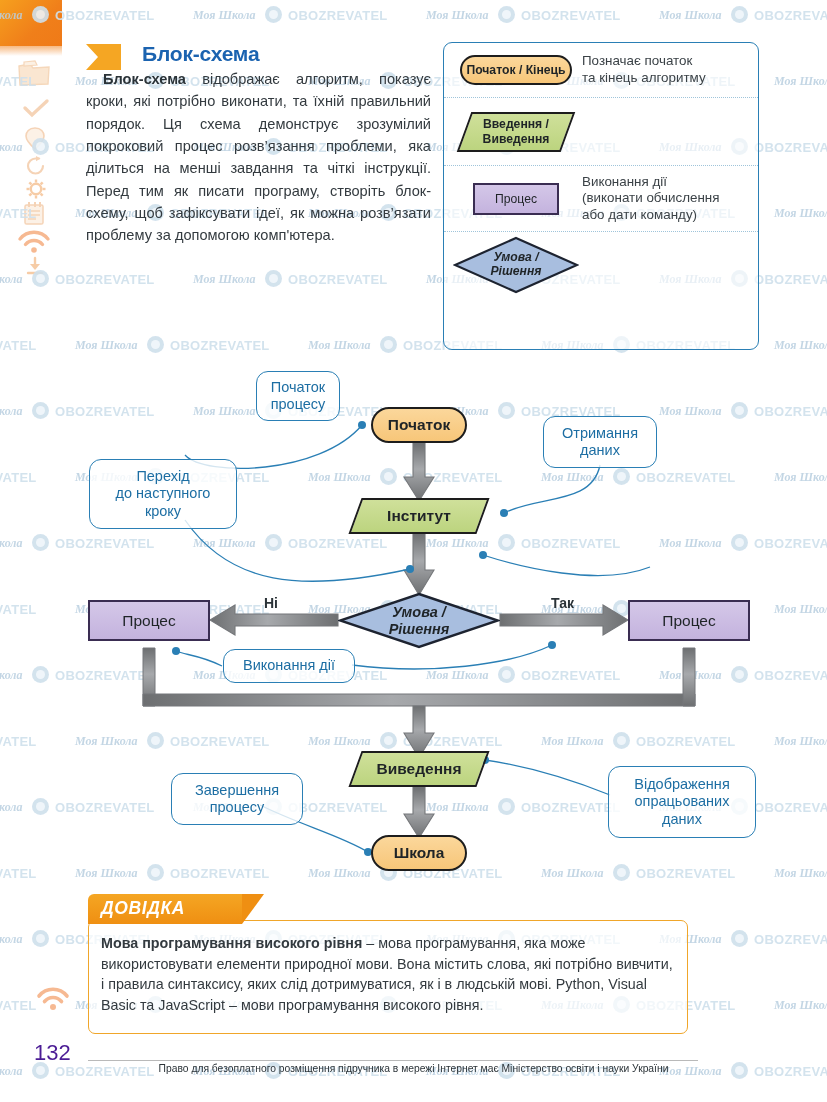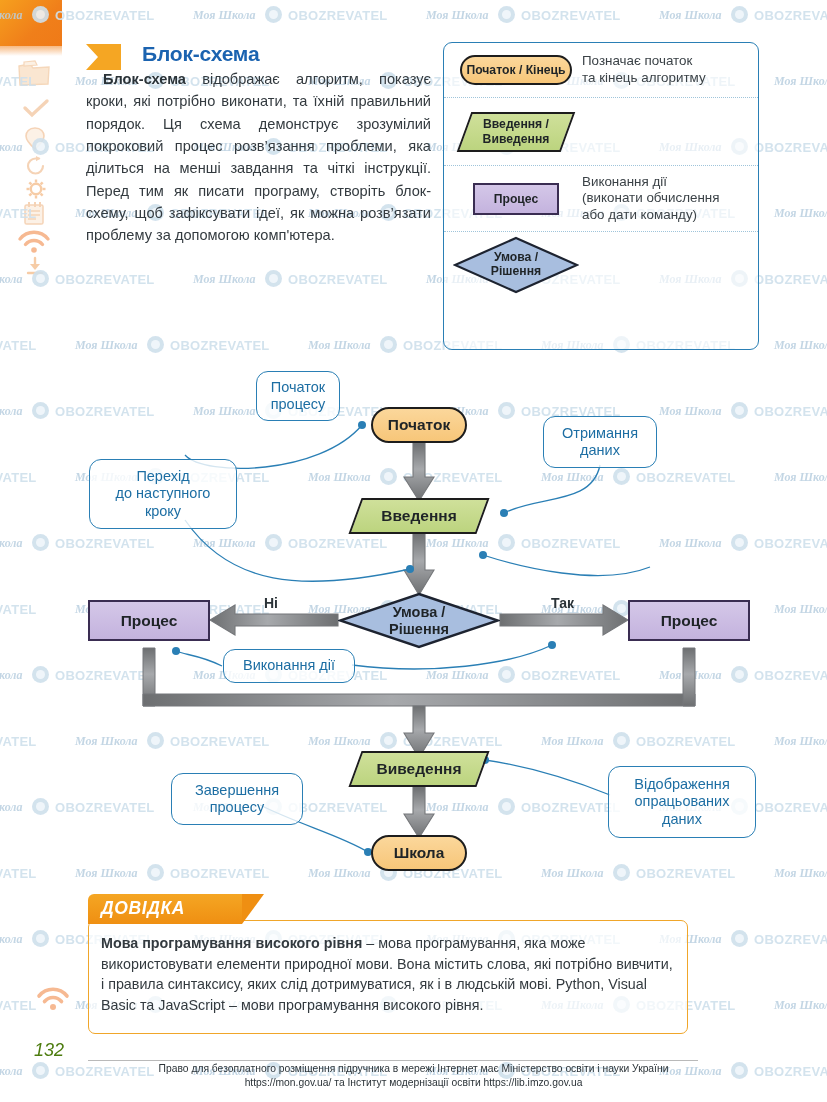--- a/index.html
+++ b/index.html
@@ -18,21 +18,21 @@
       background:#cfe0ec;opacity:.9;}
   .wmc:after{content:"";position:absolute;left:4px;top:4px;width:9px;height:9px;
       border-radius:50%;background:#eef5fa;}
 
   
   #leftcorner{position:absolute;left:0;top:0;width:62px;height:46px;
     background:linear-gradient(135deg,#f6a01e 0%,#f07f1a 60%,#ef7a18 100%);z-index:2;}
   #leftcorner:after{content:"";position:absolute;left:0;top:46px;width:62px;height:10px;
     background:linear-gradient(180deg,rgba(240,127,26,.55),rgba(240,127,26,0));}
   .mico{position:absolute;z-index:2;opacity:.55;}
-  #pageno{position:absolute;left:34px;top:1040px;font-size:18px;color:#4d7c0f;z-index:3;font-style:italic;}
+  #pageno{position:absolute;left:34px;top:1040px;font-size:22px;color:#4c1d95;z-index:3;}
 
   
   #flagmark{position:absolute;left:85px;top:42px;width:46px;height:30px;z-index:4;}
   #heading{position:absolute;left:142px;top:42px;z-index:6;
     font-size:21px;font-weight:700;color:#1b63b0;letter-spacing:-.2px;}
 
   
   #bodytext{position:absolute;left:86px;top:68px;width:345px;z-index:6;
     font-size:14.6px;line-height:1.53;color:#333a3f;text-align:justify;}
   #bodytext p{margin:0;}
@@ -56,23 +56,23 @@
     font-weight:700;color:#1f2427;box-sizing:border-box;}
   .sh-io{position:relative;display:flex;align-items:center;justify-content:center;
     font-weight:700;color:#1f2427;box-sizing:border-box;}
   .sh-io .iob{position:absolute;inset:0;background:linear-gradient(180deg,#cfe09a,#bcd47f);
     border:2px solid #1d1d1d;
     transform:skewX(-20deg);}
   .sh-io span{position:relative;z-index:2;}
   .sh-proc{border:2px solid #3a2d52;
     background:linear-gradient(180deg,#d4c7e8,#c4b3de);
     display:flex;align-items:center;justify-content:center;
-    font-weight:700;color:#1f2427;box-sizing:border-box;}
+    font-weight:400;color:#1f2427;box-sizing:border-box;}
   .sh-dec{position:relative;display:flex;align-items:center;justify-content:center;
-    font-weight:700;color:#1f2427;text-align:center;line-height:1.12;box-sizing:border-box;}
+    font-weight:700;color:#1f2427;text-align:center;line-height:1.12;box-sizing:border-box;font-style:italic;}
   .sh-dec .db{position:absolute;inset:0;}
   .sh-dec span{position:relative;z-index:2;}
 
   
   #flow{position:absolute;left:0;top:355px;width:827px;height:540px;z-index:6;}
   #flowsvg{position:absolute;left:0;top:0;}
   .node{position:absolute;z-index:3;}
   
   .bub{position:absolute;z-index:4;box-sizing:border-box;
     border:1.3px solid #2a7fb5;border-radius:12px;background:rgba(255,255,255,.80);
@@ -285,21 +285,21 @@
       <circle cx="552" cy="290" r="4"></circle>
       <circle cx="368" cy="497" r="4"></circle>
       <circle cx="485" cy="405" r="4"></circle>
     </g>
   </svg>
 
   <div class="node sh-term" style="left:371px;top:52px;width:96px;height:36px;font-size:15.5px;">Початок</div>
 
   <div class="node sh-io" style="left:355px;top:143px;width:128px;height:36px;font-size:15.5px;">
     <div class="iob"></div>
-    <span>Введення</span>
+    <span>Інститут</span>
   </div>
 
   <div class="node sh-dec" style="left:338px;top:237px;width:162px;height:57px;font-size:14.5px;">
     <svg class="db" viewBox="0 0 162 57" preserveAspectRatio="none">
       <polygon points="81,2 160,28.5 81,55 2,28.5" fill="#a8bedf" stroke="#1d2330" stroke-width="2.4"></polygon>
     </svg>
     <span style="white-space:pre-line;">Умова /
 Рішення</span>
   </div>
 
@@ -345,21 +345,20 @@
 </div>
 <div id="dovtab">
   <div class="tabbg"></div>
   <div class="tabtri"></div>
   <div class="tabtxt">ДОВІДКА</div>
 </div>
 
 <div id="footrule"></div>
 <div id="footer">
   <div>Право для безоплатного розміщення підручника в мережі Інтернет має Міністерство освіти і науки України</div>
-  <div>https://mon.gov.ua/ та Інститут модернізації освіти https://lib.imzo.gov.ua</div>
 </div>
 
 <div id="wm">
     <div class="wm" style="left: -40px; top: 8px;">Моя Школа</div>
     <div class="wmc" style="left: 32px; top: 6px;"></div>
     <div class="wm2" style="left: 55px; top: 8px;">OBOZREVATEL</div>
     <div class="wm" style="left: 193px; top: 8px;">Моя Школа</div>
     <div class="wmc" style="left: 265px; top: 6px;"></div>
     <div class="wm2" style="left: 288px; top: 8px;">OBOZREVATEL</div>
     <div class="wm" style="left: 426px; top: 8px;">Моя Школа</div>

